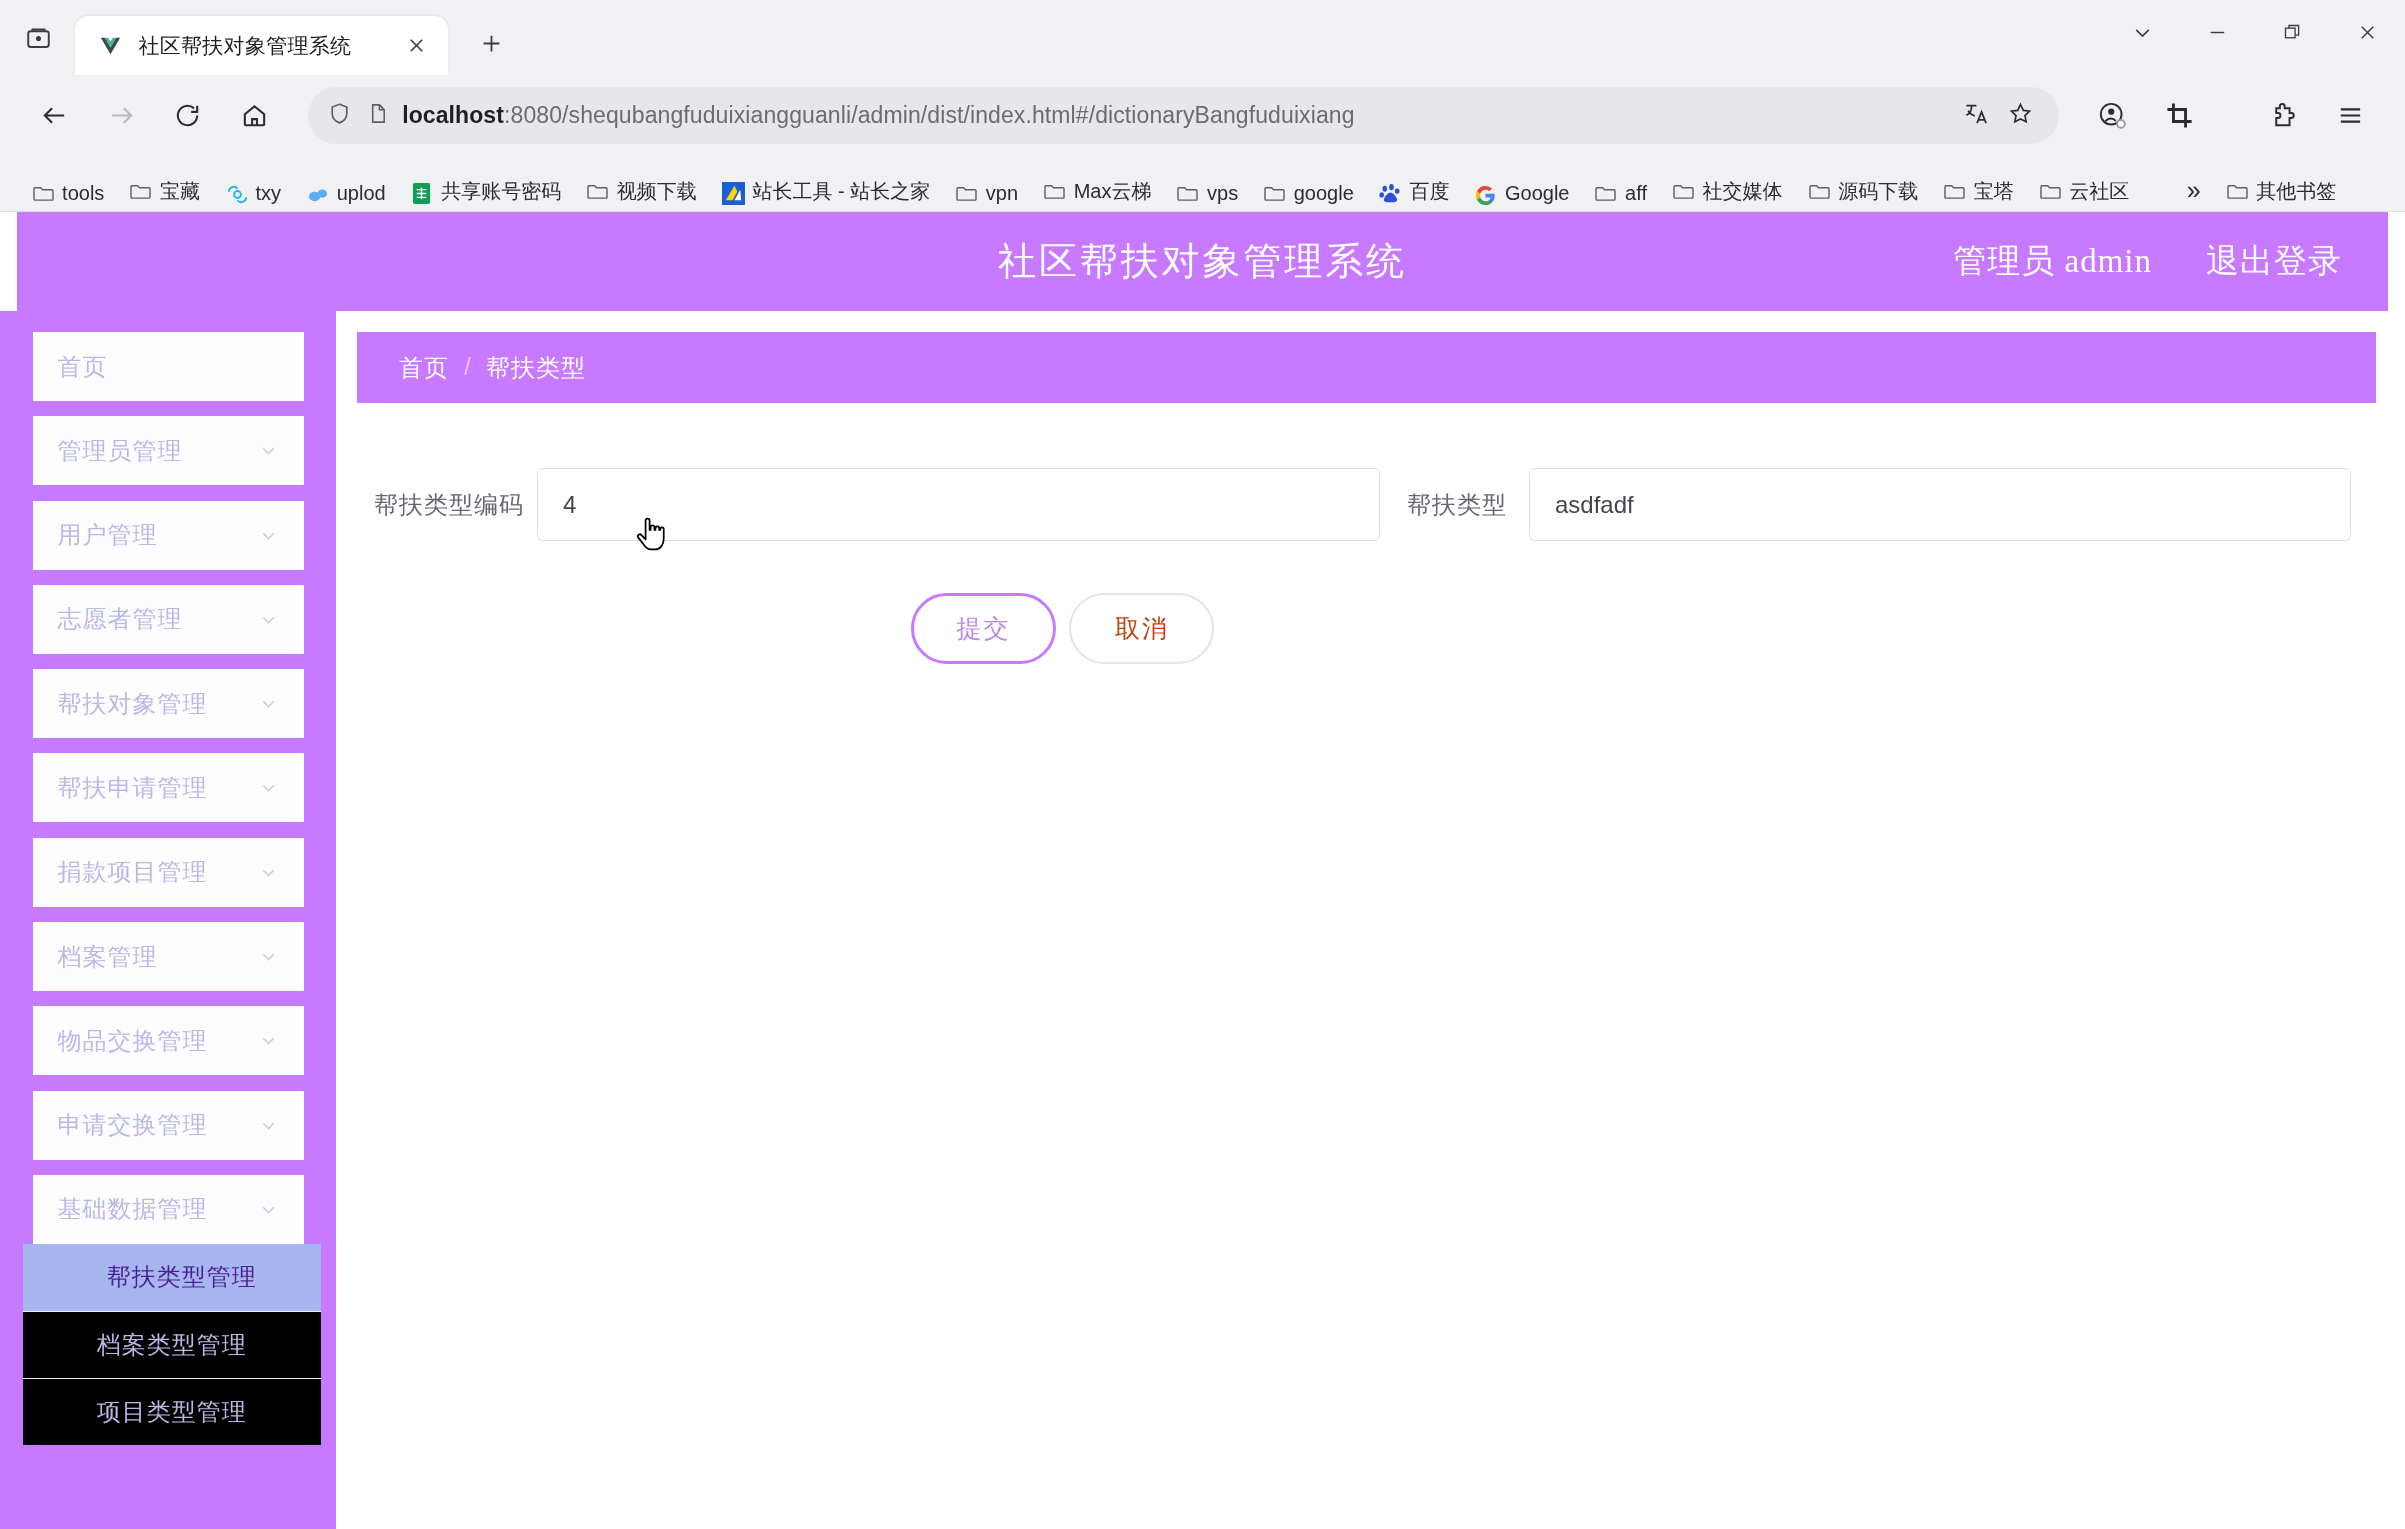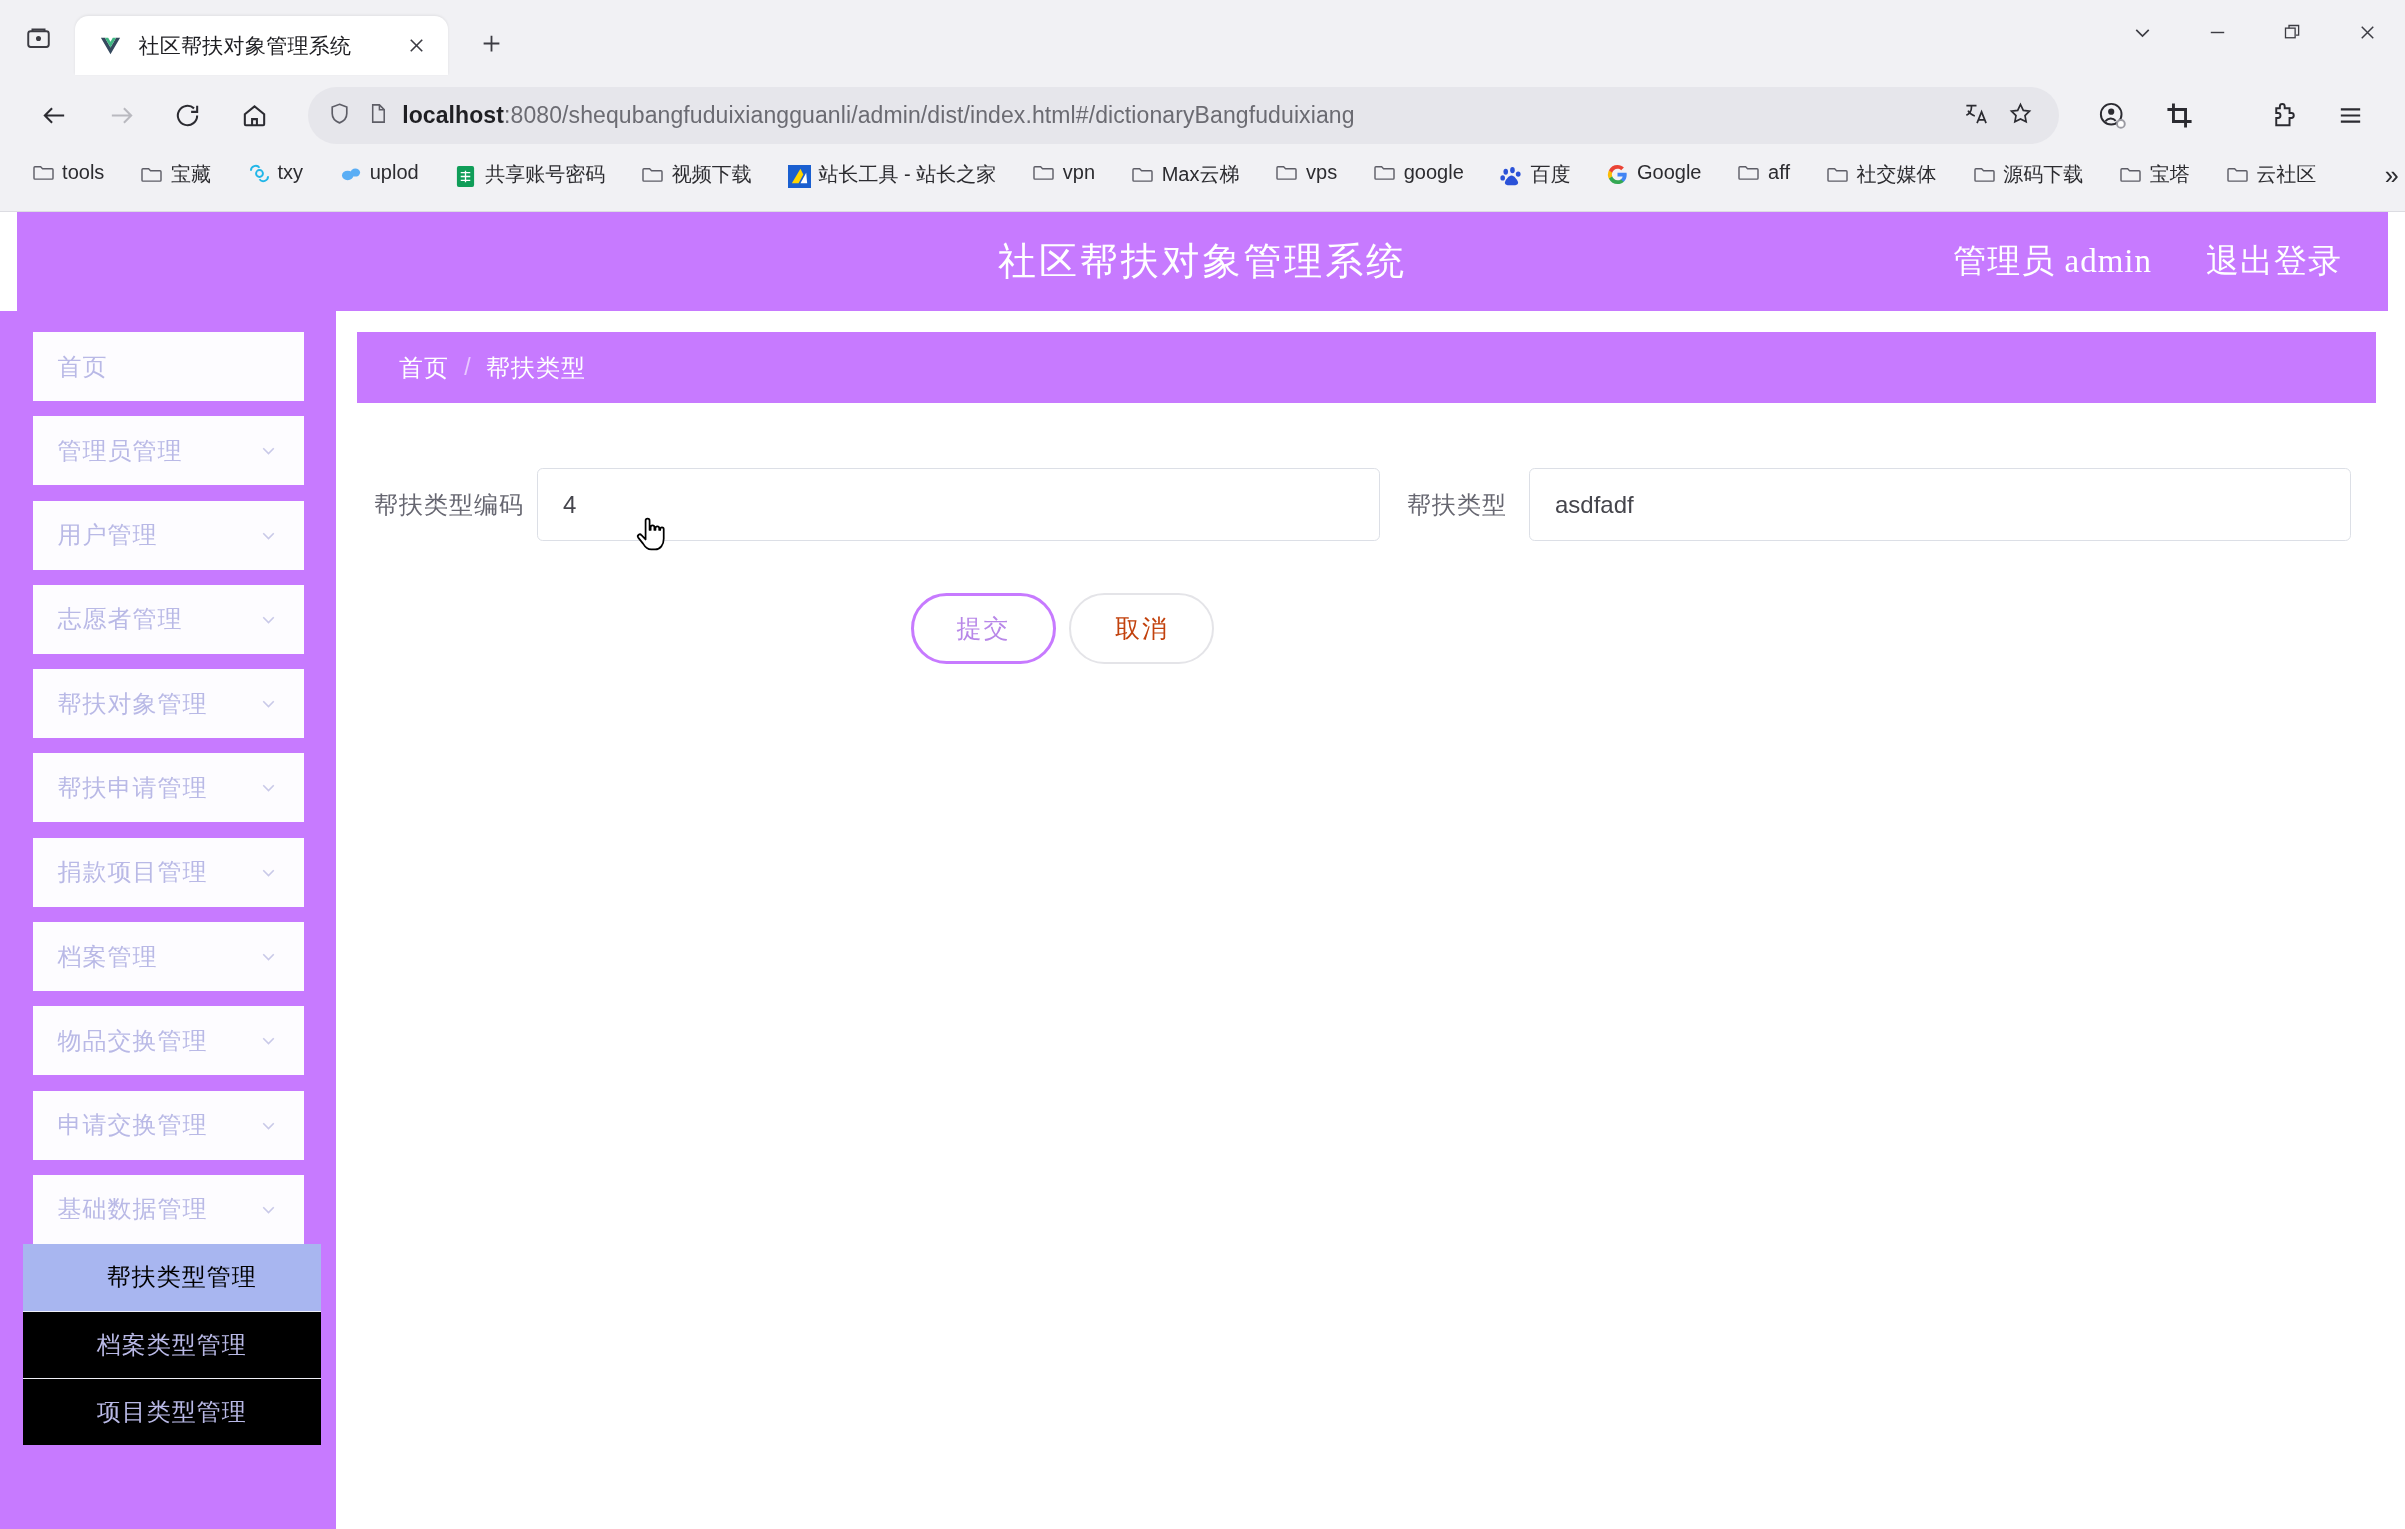--- a/index.html
+++ b/index.html
@@ -56,21 +56,21 @@
     flex: 1; height: 57px; background: #e6e6eb; border-radius: 29px;
     display: flex; align-items: center; padding: 0 19px; gap: 13.4px;
     margin: 0 17px; position: relative; justify-content: flex-end;
   }
   .omni-url { font-size: 23px; color: #6b6b72; white-space: nowrap; overflow: hidden; letter-spacing: 0.1px; }
   .omni-url b { color: #1f1f23; font-weight: 600; }
   .omni-right { margin-left: auto; display: flex; align-items: center; gap: 17px; padding-right: 5.7px; }
 
   .bookmarks {
     height: 57px; background: #f1f1f4;
-    display: flex; align-items: flex-start; padding: 0 21px; gap: 15px;
+    display: flex; align-items: flex-end; padding: 0 21px; gap: 4px;
     border-bottom: 1px solid #dcdce2;
   }
   .bm {
     display: flex; align-items: center; gap: 7.6px;
     padding: 5.7px 10.5px; border-radius: 6.7px; white-space: nowrap;
   }
   .bm-label { font-size: 20px; color: #2c2c30; }
   .folder-ico { width: 23px; height: 19px; flex: none; }
 
   
@@ -111,21 +111,21 @@
   .submenu { margin: 0 -17px 0 -9.6px; }
   .sub-item {
     height: 67px; background: #000000; display: flex; align-items: center;
     justify-content: center; position: relative;
   }
   .sub-item + .sub-item { border-top: 1px solid #eeeef6; }
   .sub-item.active { background: #a8b6f0; }
   .sub-item-label {
     font-size: 24px; color: #b9b9e6; font-family: "Liberation Serif", serif; letter-spacing: 1px;
   }
-  .sub-item.active .sub-item-label { color: #000000; margin-left: 20px; }
+  .sub-item.active .sub-item-label { color: #4c1d95; margin-left: 20px; }
 
   .content { flex: 1; padding: 21px 29px 0 21px; min-width: 0; }
   .breadcrumb-bar {
     height: 71px; background: #c77aff; display: flex; align-items: center;
     padding: 0 42px;
   }
   .crumb { font-size: 24px; color: #ffffff; font-family: "Liberation Serif", serif; letter-spacing: 1px; }
   .crumb-sep { font-size: 23px; color: #e9c9ff; margin: 0 15.3px; }
 
   .form-row { display: flex; margin-top: 65px; }

